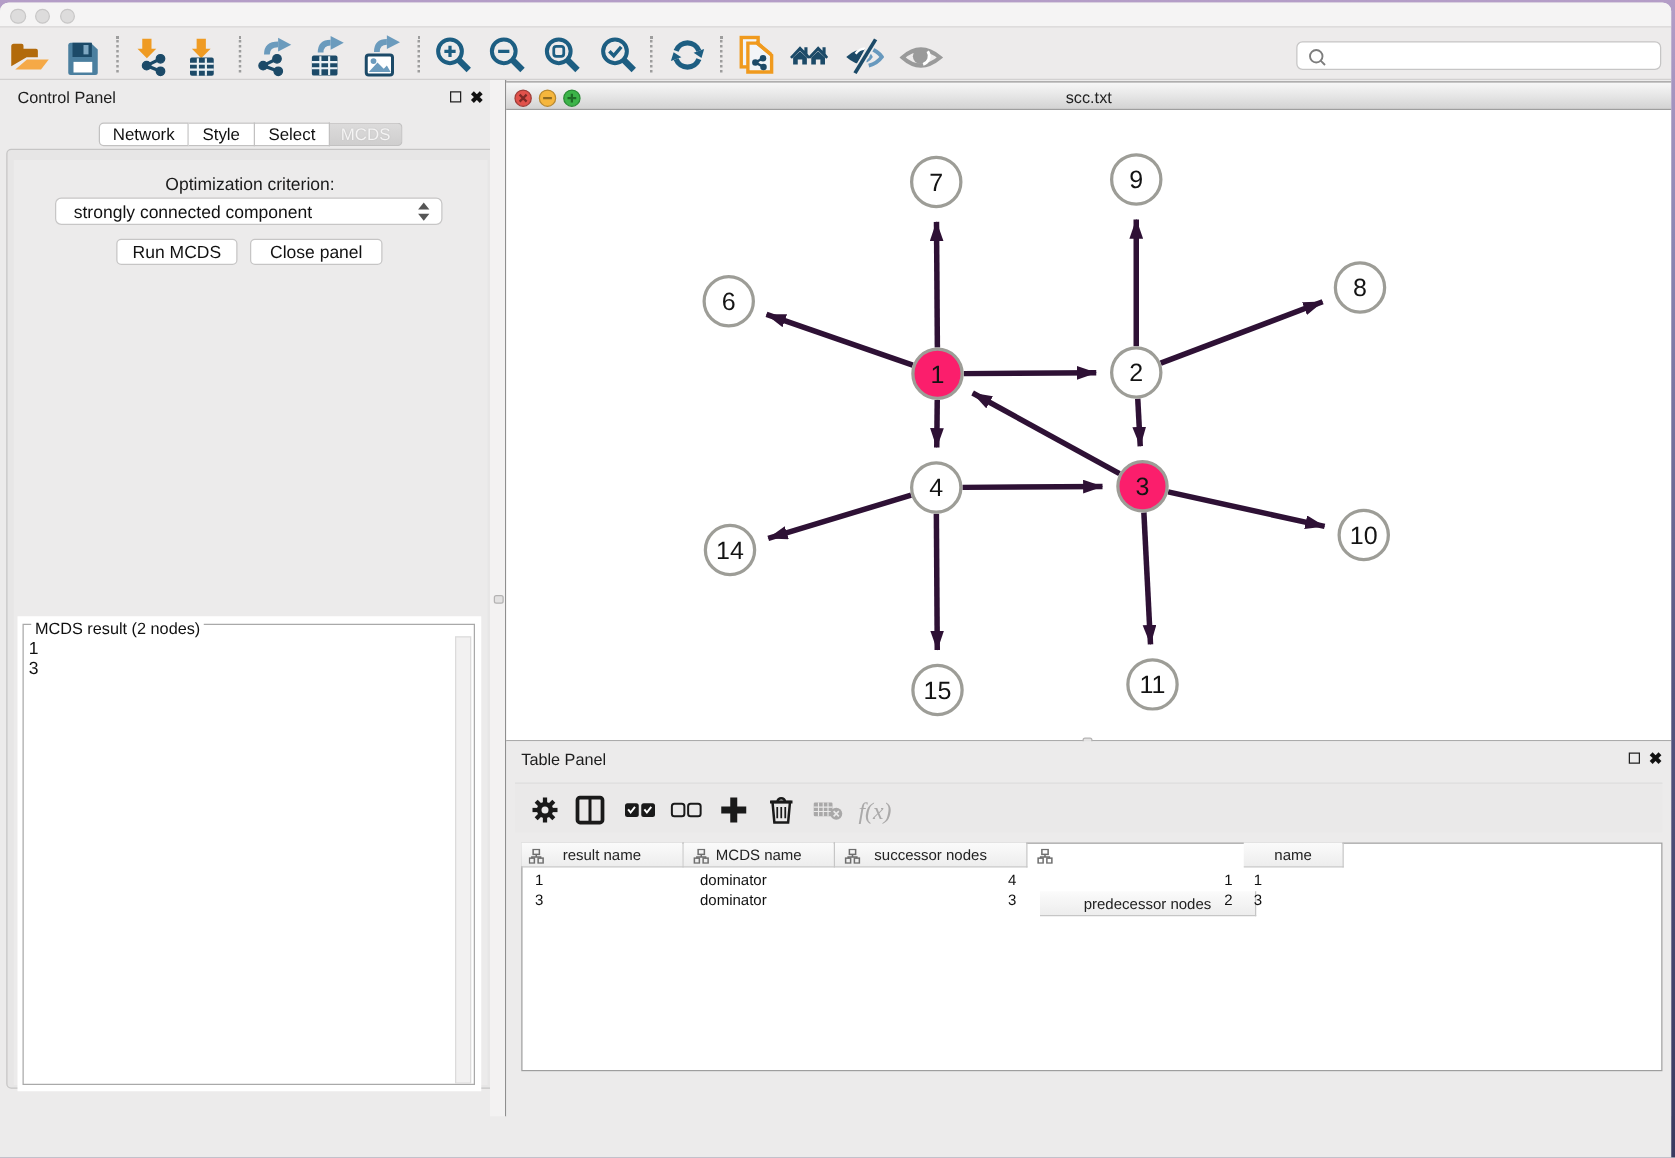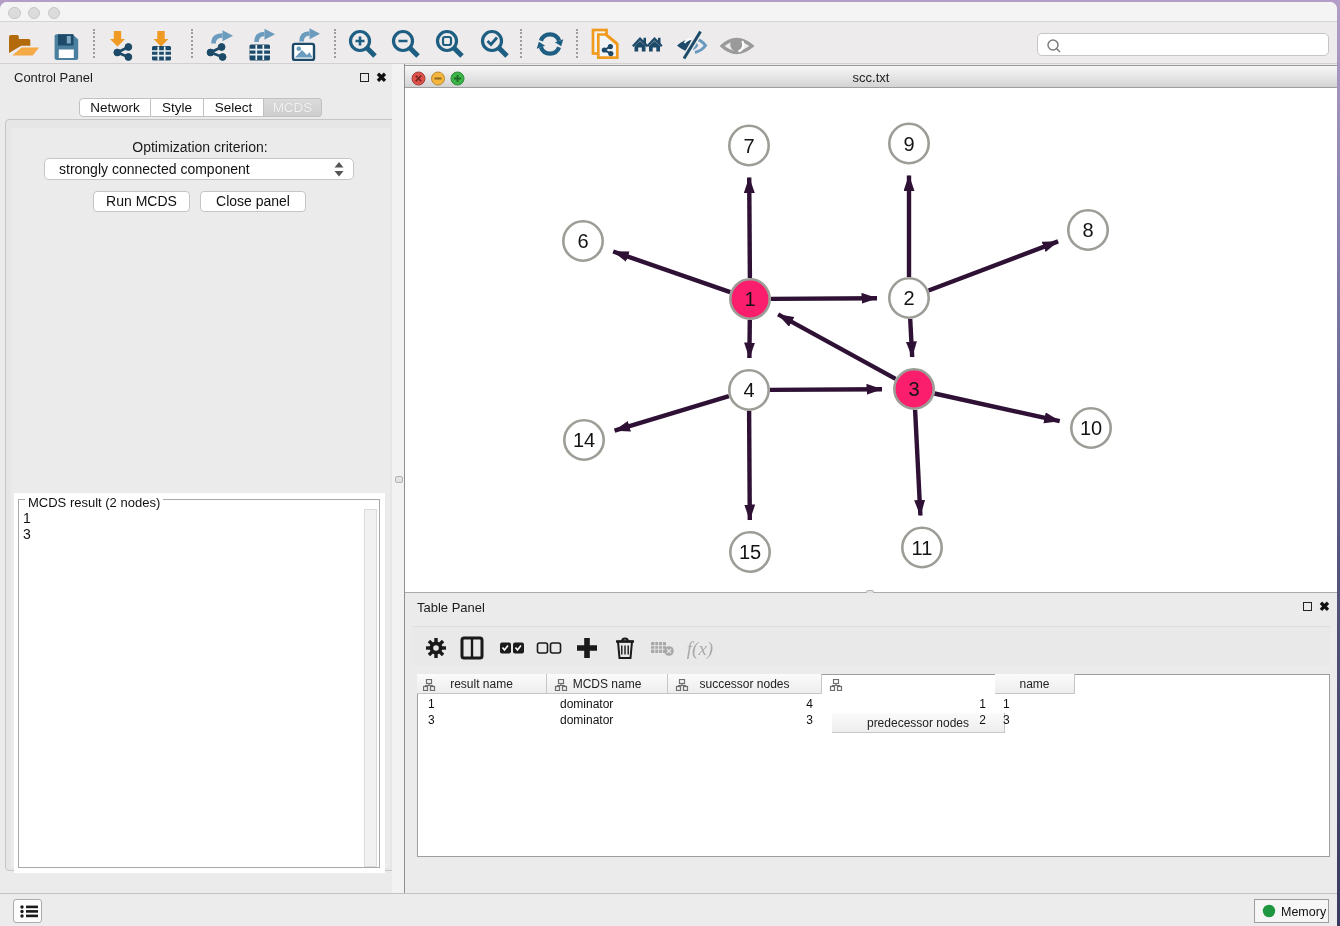--- a/index.html
+++ b/index.html
@@ -391,33 +391,13 @@
     <div class="td" style="left:155px; top:103px;">dominator</div>
     <div class="td" style="left:312px; top:103px; width:96px; text-align:right;">4</div>
     <div class="td" style="left:485px; top:103px; width:96px; text-align:right;">1</div>
     <div class="td" style="left:598px; top:103px;">1</div>
     <div class="td" style="left:23px; top:119px;">3</div>
     <div class="td" style="left:155px; top:119px;">dominator</div>
     <div class="td" style="left:312px; top:119px; width:96px; text-align:right;">3</div>
     <div class="td" style="left:485px; top:119px; width:96px; text-align:right;">2</div>
     <div class="td" style="left:598px; top:119px;">3</div>
   </div>
-  <div id="statusbar">
-    <div id="listbtn">
-        <svg width="27" height="22" style="position:absolute;left:3px;top:2px;">
-          <g fill="#1a1a1a">
-            <circle cx="5" cy="5" r="1.7"></circle>
-            <circle cx="5" cy="9.5" r="1.7"></circle>
-            <circle cx="5" cy="14" r="1.7"></circle>
-            <rect x="9" y="3.6" width="12" height="2.6"></rect>
-            <rect x="9" y="8.1" width="12" height="2.6"></rect>
-            <rect x="9" y="12.6" width="12" height="2.6"></rect>
-          </g>
-        </svg>
-      </div>
-    <div id="membtn">
-        <svg width="73" height="22" style="position:absolute;left:0;top:0;">
-          <circle cx="14" cy="11" r="6.2" fill="#1f9640"></circle>
-          <text x="26" y="15.5" font-size="12.5" fill="#111" font-family="Liberation Sans, sans-serif">Memory</text>
-        </svg>
-      </div>
-  </div>
 </div>
 
 </body></html>

